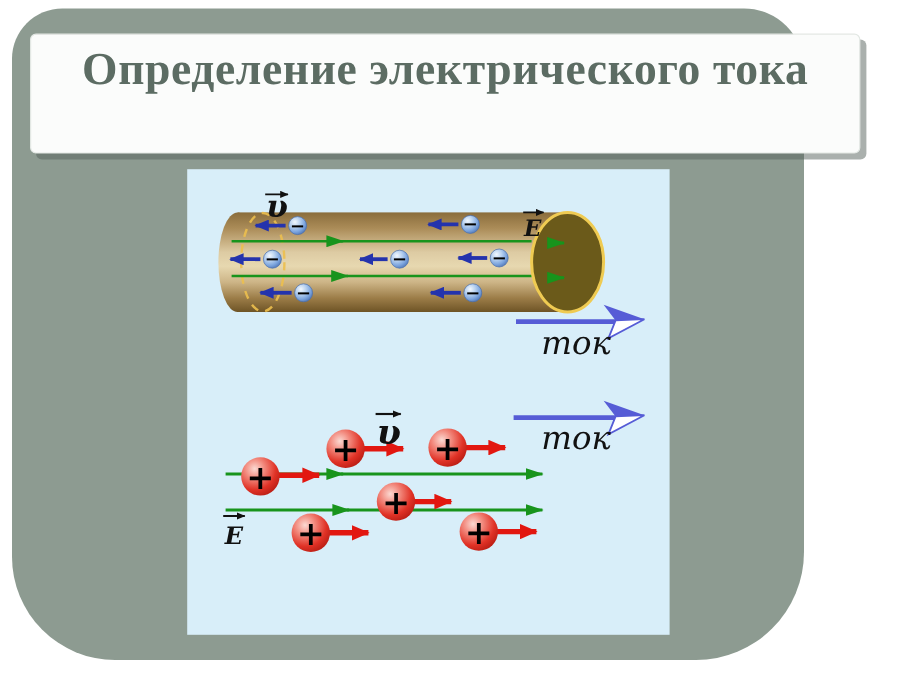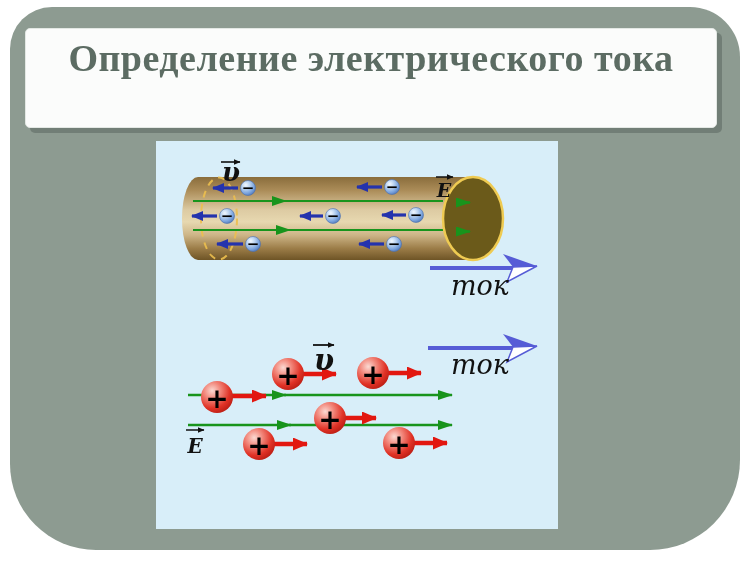--- a/index.html
+++ b/index.html
@@ -1,16 +1,16 @@
 <!DOCTYPE html>
 <html><head>
 <meta charset="utf-8">
 <style>
   html,body{margin:0;padding:0;width:750px;height:562px;background:#ffffff;overflow:hidden;}
-  .slide{position:absolute;left:10px;top:7px;width:730px;height:543px;background:#8d9b91;
+  .slide{position:absolute;left:10px;top:7px;width:660px;height:543px;background:#8d9b91;
          border-radius:42px 50px 90px 86px;}
   .title-card{position:absolute;left:15px;top:21px;width:690px;height:98px;background:#fbfcfb;
          border:1px solid #e3e8e4;border-radius:5px;box-shadow:5px 5px 0 rgba(86,98,91,.5);
          display:flex;justify-content:center;align-items:flex-start;}
   .title-text{margin-top:7px;font-family:"Liberation Serif","DejaVu Serif",serif;font-weight:bold;
          font-size:38px;color:#5c6c63;letter-spacing:.5px;white-space:nowrap;}
   .panel{position:absolute;left:146px;top:134px;width:402px;height:388px;background:#d8eef9;}
   svg{display:block;}
   .lbl{font-family:"DejaVu Serif","Liberation Serif",serif;font-style:italic;fill:#111111;}
   .sign{font-family:"DejaVu Serif","Liberation Serif",serif;font-weight:bold;fill:#000000;}

